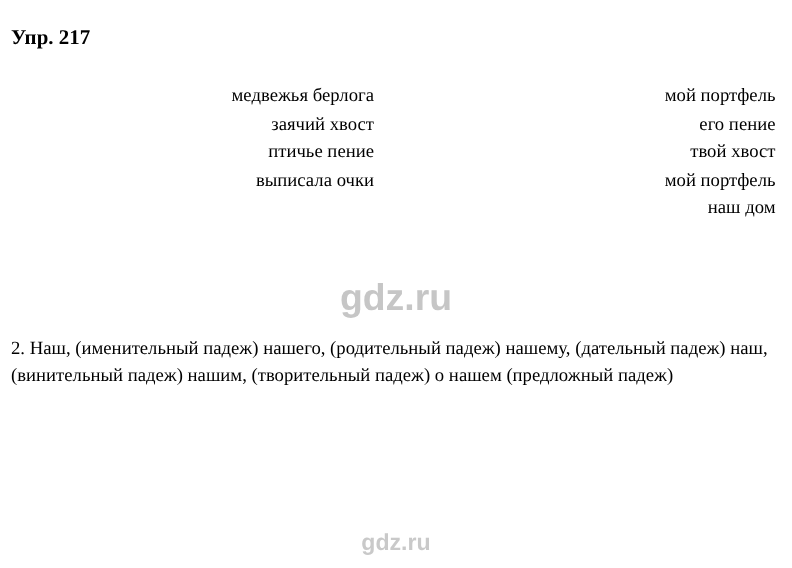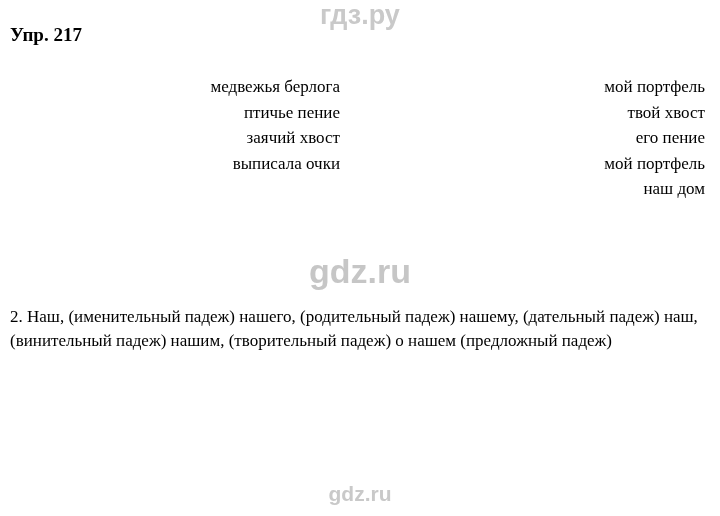--- a/index.html
+++ b/index.html
@@ -93,35 +93,34 @@
   }
   .para:last-child {
     margin-bottom: 16px;
   }
 </style>
 </head>
 <body>
 
 <div class="page">
 
-  <div class="wm-top">гдз.ру</div>
 
   <div class="title">Упр. 217</div>
 
   <div class="col-left">
     <div class="phrase">медвежья берлога</div>
+    <div class="phrase">заячий хвост</div>
     <div class="phrase">птичье пение</div>
-    <div class="phrase">заячий хвост</div>
     <div class="phrase">выписала очки</div>
   </div>
 
   <div class="col-right">
     <div class="phrase">мой портфель</div>
+    <div class="phrase">его пение</div>
     <div class="phrase">твой хвост</div>
-    <div class="phrase">его пение</div>
     <div class="phrase">мой портфель</div>
     <div class="phrase">наш дом</div>
   </div>
 
   <div class="wm-mid">gdz.ru</div>
 
   <div class="answers">
     <p class="para">2. Наш, (именительный падеж) нашего, (родительный падеж) нашему, (дательный падеж) наш, (винительный падеж) нашим, (творительный падеж) о нашем (предложный падеж)</p>
   </div>
 

